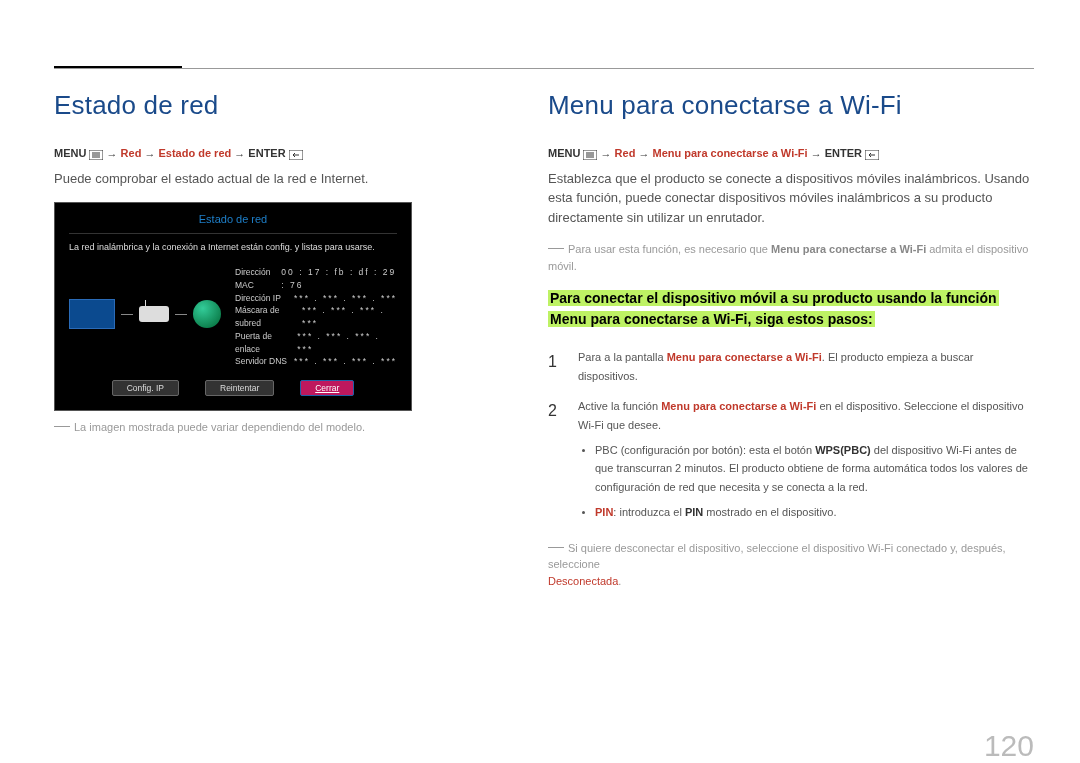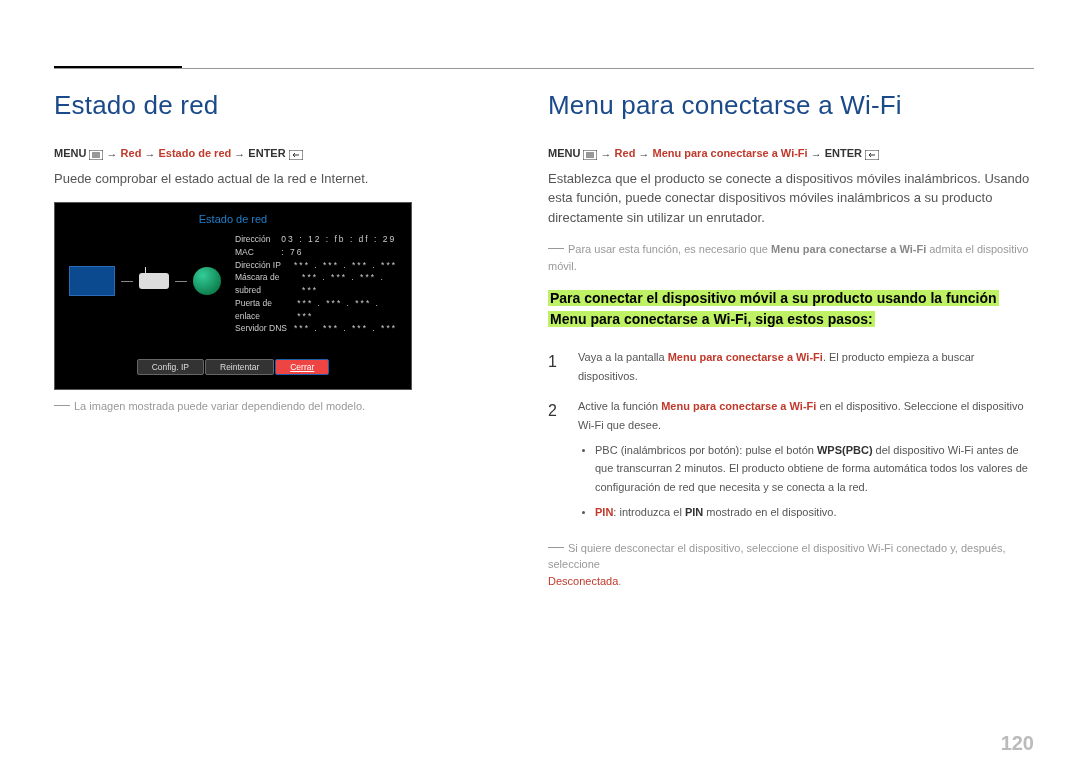--- a/index.html
+++ b/index.html
@@ -29,37 +29,37 @@
   .tv-diagram { display:flex; gap:6px; align-items:center; padding:2px 0 8px;}
   .dev-box { width: 46px; height: 30px; background: #0b4a8f; border:1px solid #2a6bb8; }
   .router { width: 30px; height: 16px; background: #ddd; border-radius:3px; position:relative;}
   .router::before{content:"";position:absolute;top:-6px;left:6px;width:1px;height:6px;background:#ddd;}
   .globe { width: 28px; height: 28px; border-radius: 50%; background: radial-gradient(circle at 35% 30%, #3c9, #063);}
   .link-line { width: 12px; height: 1px; background: #888;}
   .tv-table { flex:1; }
   .tv-tr { display: flex; justify-content: space-between; font-size: 8.5px; color: #ccc; line-height: 1.5; }
   .tv-tr .v { letter-spacing: 2px;}
   .tv-foot { color: #ccc; font-size: 8.5px; margin-top: 10px; text-align:center; border-top:1px solid #333; border-bottom:1px solid #333; padding:8px 4px;}
-  .tv-btns { display:flex; justify-content:center; gap:1px; margin-top:24px;}
+  .tv-btns { display:flex; justify-content:center; gap:26px; margin-top:12px;}
   .tv-btn { font-size:8.5px; color:#ddd; padding:2px 14px; border:1px solid #666; border-radius:2px; background:#333;}
-  .tv-btn.primary { background:#ef4444; border-color:#1e5fa8; color:#fff;text-decoration:underline;}
+  .tv-btn.primary { background:#be185d; border-color:#1e5fa8; color:#fff;text-decoration:underline;}
 
   
   .highlight-block { background: #bef264; color: #000; font-size: 14px; font-weight: bold; line-height: 1.5; padding: 0 2px; display: inline; box-decoration-break: clone; -webkit-box-decoration-break: clone;}
   .hl-wrap { margin: 14px 0 18px; max-width: 470px;}
   .step { display: flex; gap: 14px; font-size: 11px; line-height: 1.7; margin-bottom: 12px; }
   .step-num { font-size: 16px; color: #333; width: 16px; flex-shrink:0;}
   .step-body { flex: 1; color: #555; }
   .step-body .bold { font-weight: bold; color:#333;}
   .step-body .red { color: #c0392b; font-weight: bold; }
   .bullets { margin-top: 6px; }
   .bullet { display: flex; gap: 10px; font-size: 11px; color: #555; line-height: 1.7; margin-bottom: 6px; padding-left: 4px;}
   .bullet .dot { width:3px; height:3px; background:#555; border-radius:50%; margin-top:8px; flex-shrink:0;}
 
-  .page-num { position: absolute; right: 46px; bottom: 8px; font-size: 20px; color: #bbb; font-weight: 700; }
+  .page-num { position: absolute; right: 46px; bottom: 0; font-size: 30px; color: #bbb; font-weight: 400; }
 
   svg.icon-svg { vertical-align:-2px;}
 </style>
 </head>
 <body>
 
 <div class="page">
   <div class="top-marker"></div>
   <div class="top-rule"></div>
 
@@ -80,32 +80,33 @@
         <span class="icon"><svg class="icon-svg" width="14" height="10">
               <rect x="0" y="0" width="14" height="10" fill="none" stroke="#333" stroke-width="1"></rect>
               <path d="M4 5 L10 5 M4 5 L6 3 M4 5 L6 7" stroke="#333" fill="none"></path>
             </svg></span>
       </div>
 
       <div class="desc">Puede comprobar el estado actual de la red e Internet.</div>
 
       <div class="tv-shot">
         <div class="tv-title">Estado de red</div>
+        <div class="tv-msg">La red inalámbrica y la conexión a Internet están config. y listas para usarse.</div>
         <div class="tv-row">
           <div class="tv-diagram">
             <div class="dev-box"></div>
             <div class="link-line"></div>
             <div class="router"></div>
             <div class="link-line"></div>
             <div class="globe"></div>
           </div>
           <div class="tv-table">
             <div class="tv-tr">
                 <span>Dirección MAC</span>
-                <span class="v">03 : 12 : fb : df : 29 : 76</span>
+                <span class="v">00 : 17 : fb : df : 29 : 76</span>
               </div>
             <div class="tv-tr">
                 <span>Dirección IP</span>
                 <span class="v">*** . *** . *** . ***</span>
               </div>
             <div class="tv-tr">
                 <span>Máscara de subred</span>
                 <span class="v">*** . *** . *** . ***</span>
               </div>
             <div class="tv-tr">
@@ -149,31 +150,31 @@
       <div class="desc">Establezca que el producto se conecte a dispositivos móviles inalámbricos. Usando esta función, puede conectar dispositivos móviles inalámbricos a su producto directamente sin utilizar un enrutador.</div>
 
       <div class="note"><span class="note-dash"></span><span>Para usar esta función, es necesario que </span><span class="bold">Menu para conectarse a Wi-Fi</span><span> admita el dispositivo móvil.</span></div>
 
       <div class="hl-wrap">
         <span class="highlight-block">Para conectar el dispositivo móvil a su producto usando la función Menu para conectarse a Wi-Fi, siga estos pasos:</span>
       </div>
 
       <div class="step">
         <div class="step-num">1</div>
-        <div class="step-body"><span>Vaya a la pantalla </span><span class="red">Menu para conectarse a Wi-Fi</span><span>. El producto empieza a buscar dispositivos.</span></div>
+        <div class="step-body"><span>Para a la pantalla </span><span class="red">Menu para conectarse a Wi-Fi</span><span>. El producto empieza a buscar dispositivos.</span></div>
       </div>
 
       <div class="step">
         <div class="step-num">2</div>
         <div class="step-body">
           <span>Active la función </span><span class="red">Menu para conectarse a Wi-Fi</span><span> en el dispositivo. Seleccione el dispositivo Wi-Fi que desee.</span>
           <div class="bullets">
             <div class="bullet">
                 <span class="dot"></span>
-                <div><span>PBC (inalámbricos por botón): pulse el botón </span><span class="bold">WPS(PBC)</span><span> del dispositivo Wi-Fi antes de que transcurran 2 minutos. El producto obtiene de forma automática todos los valores de configuración de red que necesita y se conecta a la red.</span></div>
+                <div><span>PBC (configuración por botón): esta el botón </span><span class="bold">WPS(PBC)</span><span> del dispositivo Wi-Fi antes de que transcurran 2 minutos. El producto obtiene de forma automática todos los valores de configuración de red que necesita y se conecta a la red.</span></div>
               </div>
             <div class="bullet">
                 <span class="dot"></span>
                 <div><span class="red">PIN</span><span>: introduzca el </span><span class="bold">PIN</span><span> mostrado en el dispositivo.</span></div>
               </div>
           </div>
         </div>
       </div>
 
       <div class="note"><span class="note-dash"></span><span>Si quiere desconectar el dispositivo, seleccione el dispositivo Wi-Fi conectado y, después, seleccione </span><br><span class="red">Desconectada</span><span>.</span></div>

